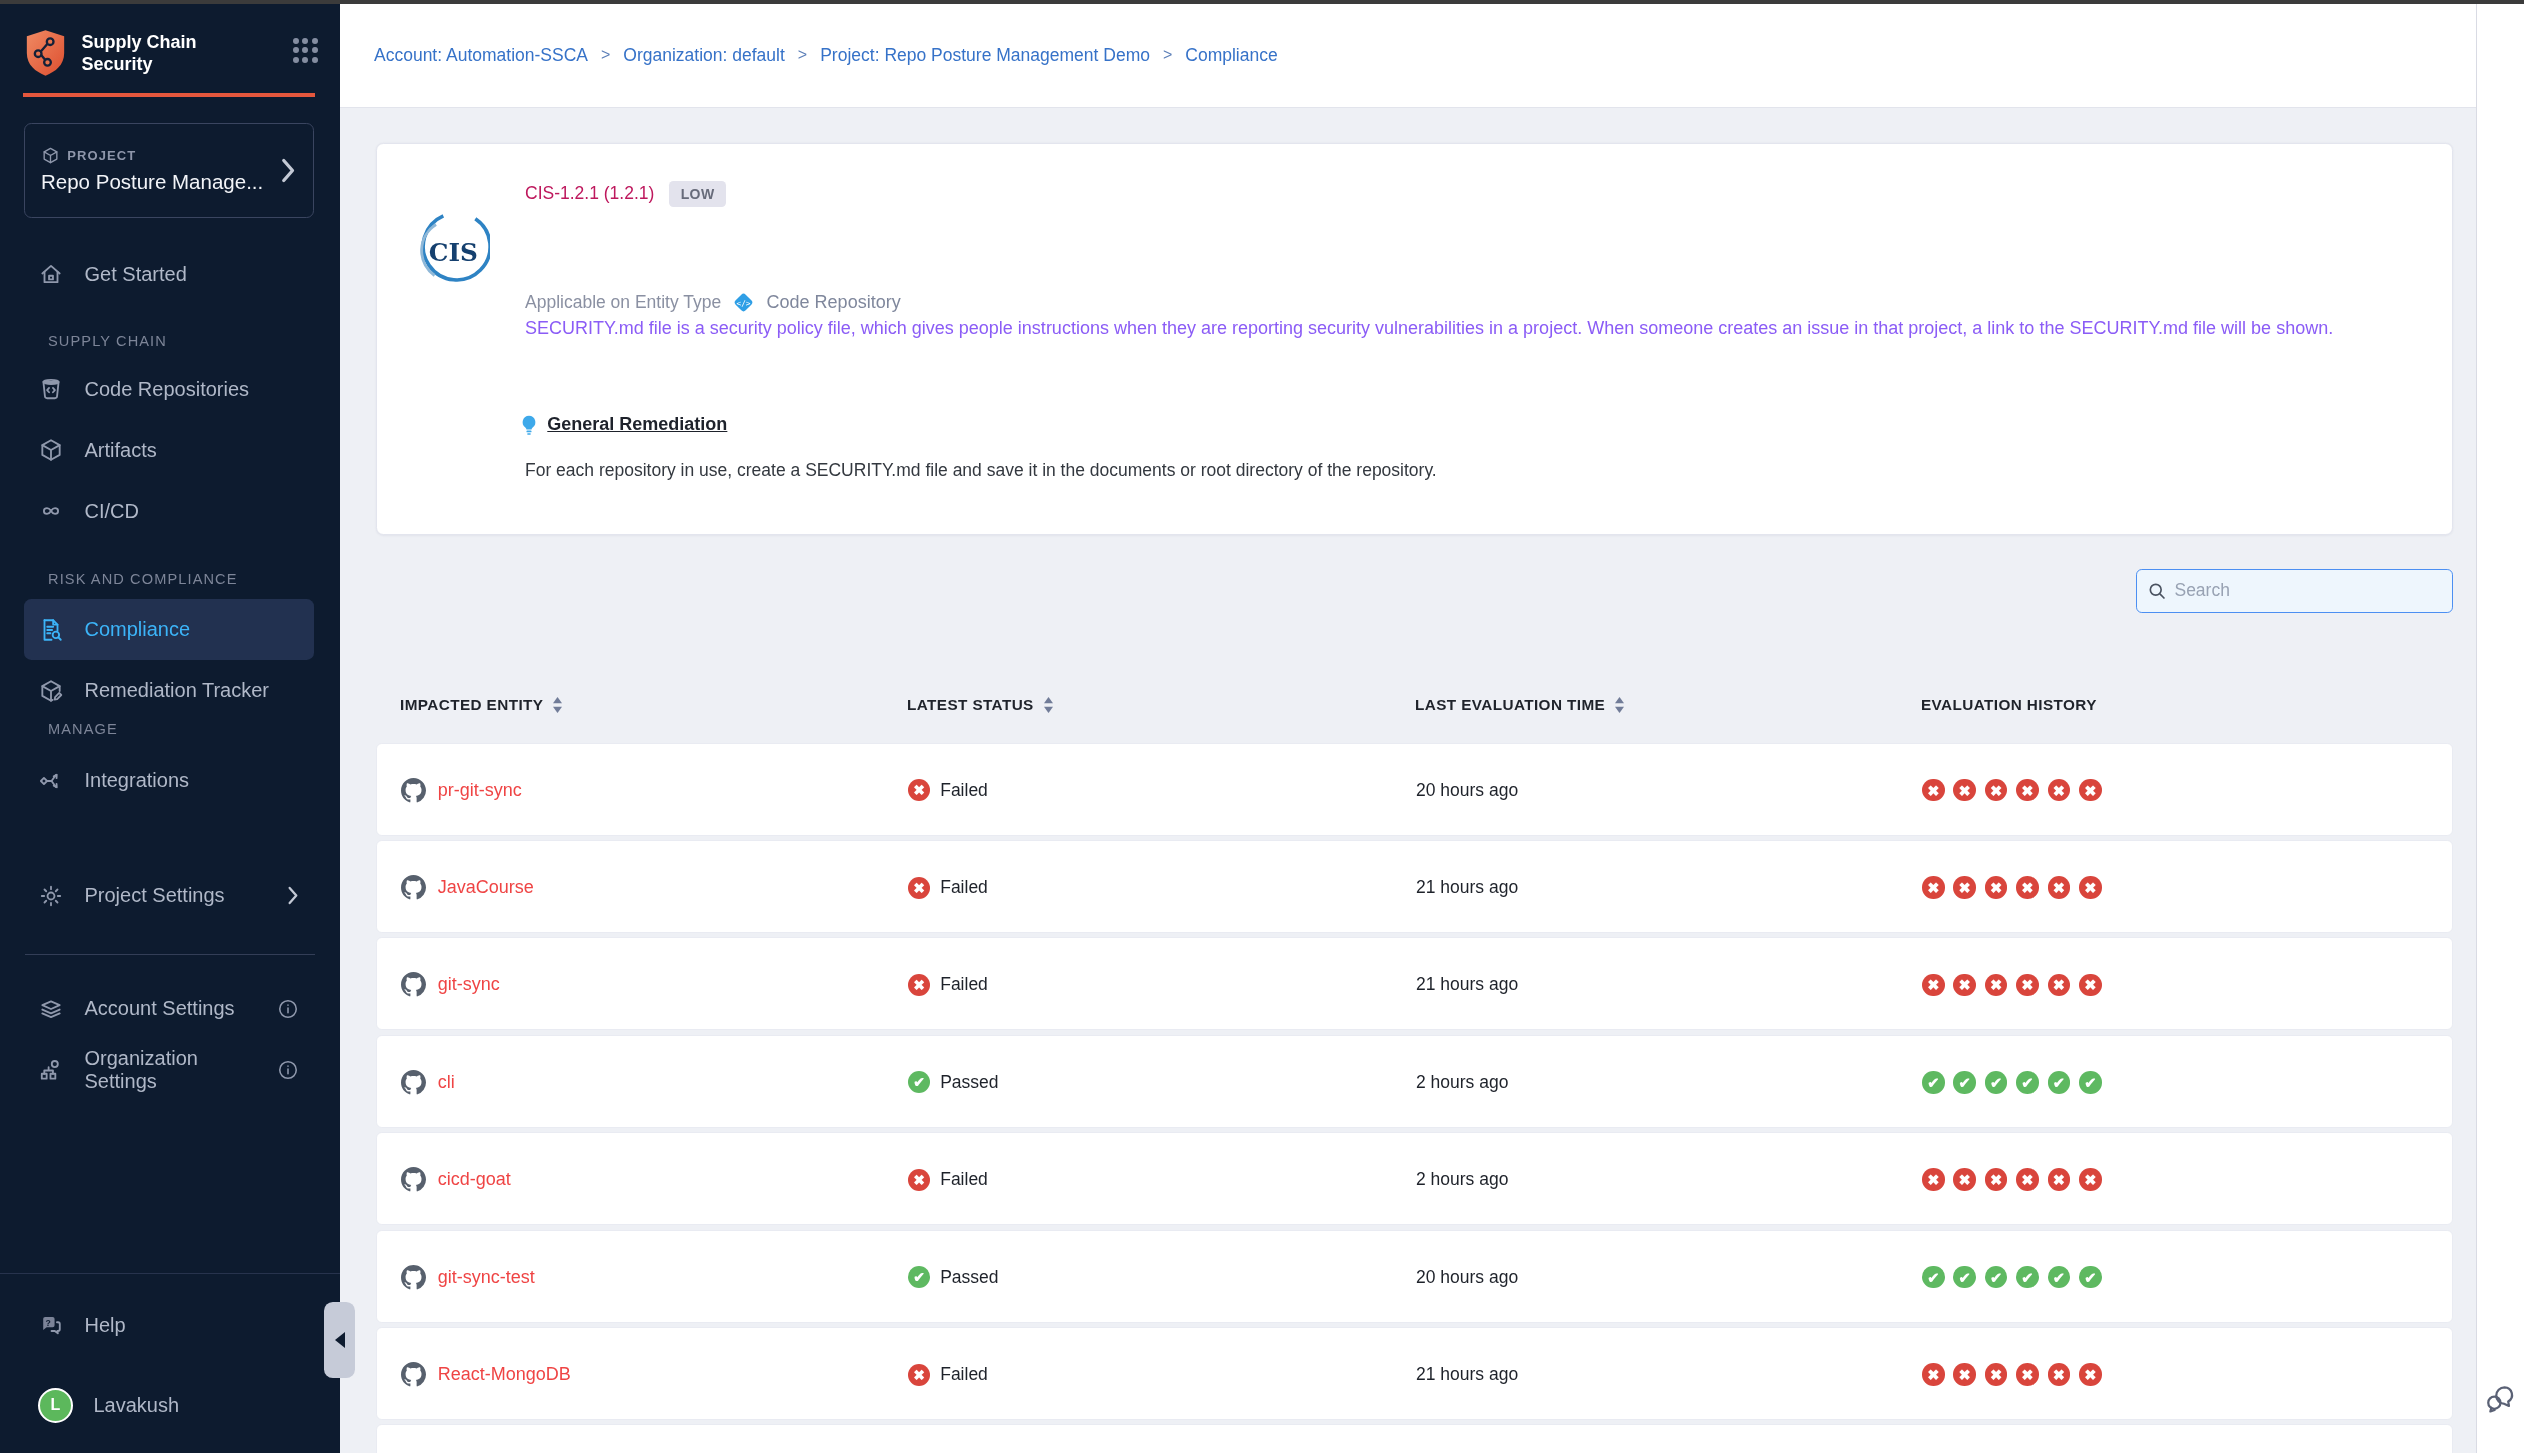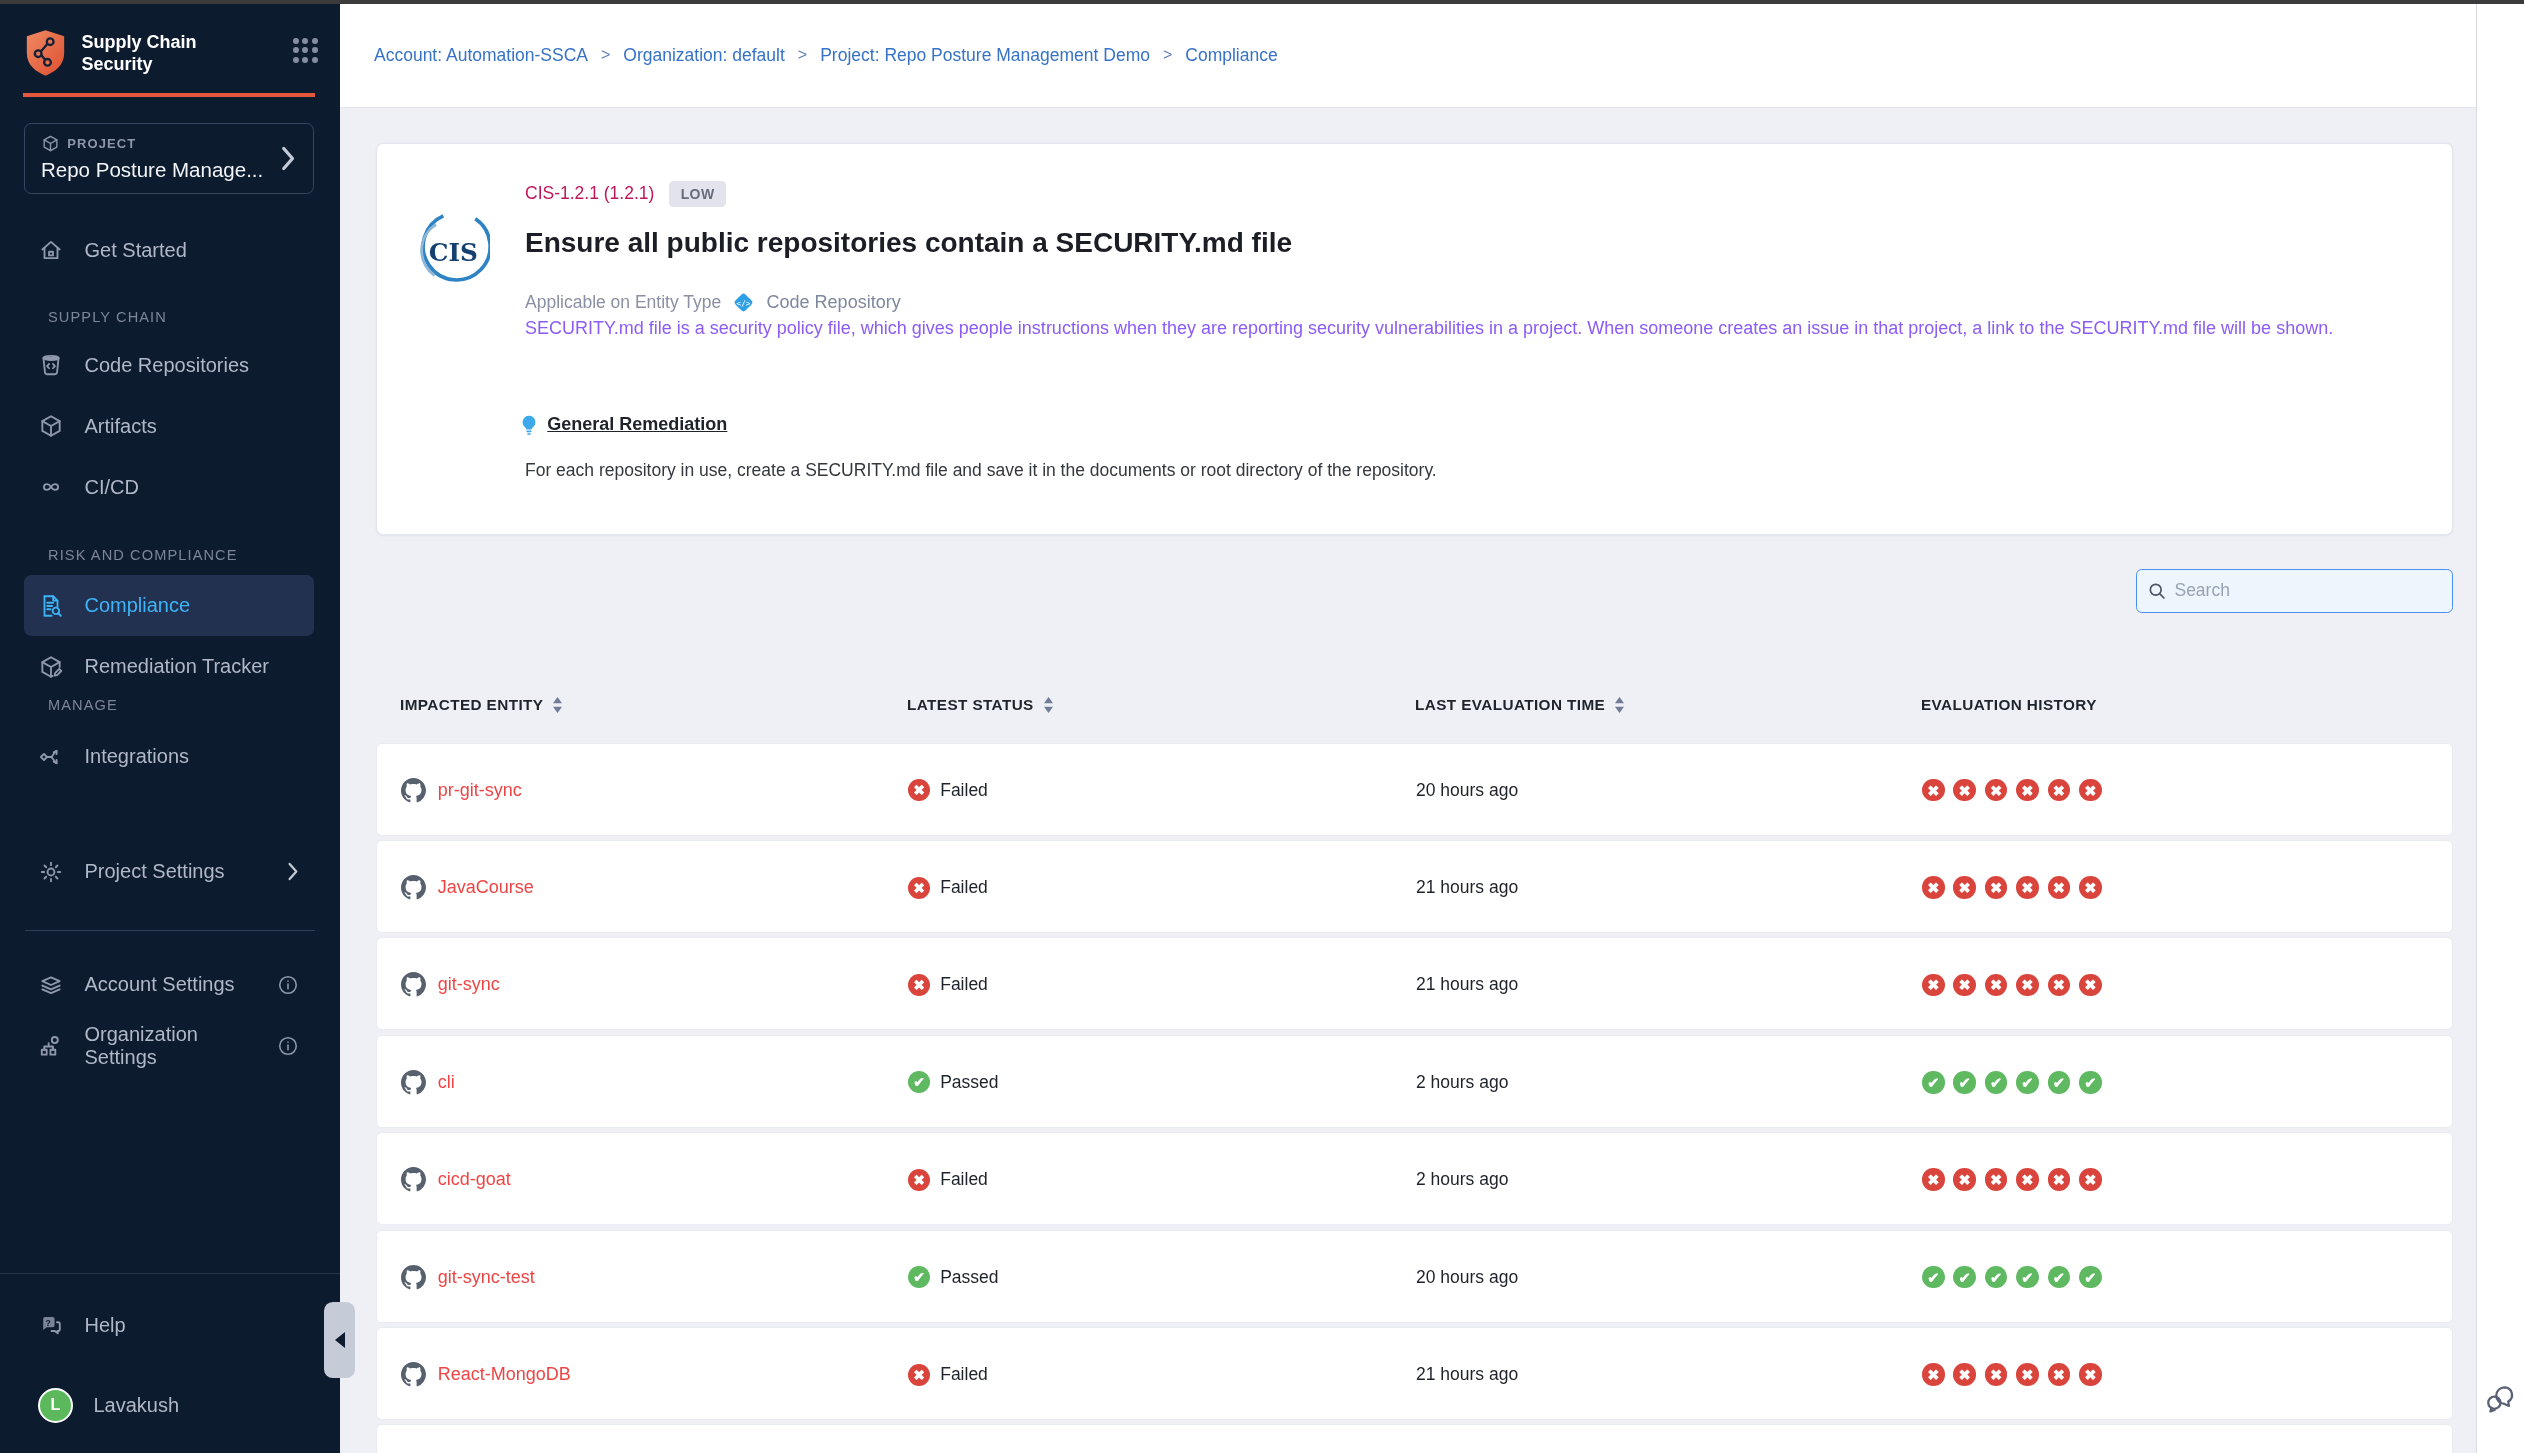--- a/index.html
+++ b/index.html
@@ -10,21 +10,21 @@
 
   
   .sidebar { position:absolute; left:0; top:0; width:340px; height:1454px; background:#0d1b2f; color:#b0b8c8; z-index:10; }
   .logo-row { display:flex; align-items:flex-start; padding:29px 22px 0 23.4px; }
   .logo-shield { width:45px; height:48px; flex:0 0 auto; }
   .logo-title { margin-left:13px; font-size:18px; line-height:22.6px; font-weight:bold; color:#ffffff; padding-top:1.5px; }
   .grid-icon { margin-left:auto; margin-top:8.8px; width:25px; height:25px; display:grid; grid-template-columns:repeat(3,5.8px); grid-template-rows:repeat(3,5.8px); gap:3.7px; cursor:pointer; }
   .grid-icon i { width:5.8px; height:5.8px; border-radius:50%; background:#848da1; }
   .accent-line { height:3.7px; background:#e4573d; margin:16px 25px 0 23.4px; }
 
-  .project-box { margin:26px 26px 0 24px; height:71px; border:0.7px solid #3a4560; border-radius:7.3px;
+  .project-box { margin:26px 26px 0 24px; height:95px; border:0.7px solid #3a4560; border-radius:7.3px;
                  display:flex; align-items:center; padding:0 16px; cursor:pointer; }
   .project-meta { display:flex; flex-direction:column; gap:4.4px; min-width:0; }
   .project-label-row { display:flex; align-items:center; gap:7.3px; color:#8e96aa; font-size:13px; letter-spacing:1.1px; font-weight:bold; }
   .project-name { color:#f2f4f8; font-size:20.5px; white-space:nowrap; }
   .chev { margin-left:auto; color:#c3c9d5; }
 
   .nav-item { display:flex; align-items:center; gap:20.5px; height:61px; margin:0 26px 0 24px; padding-left:14px;
               border-radius:7.3px; font-size:20px; color:#b0b8c8; cursor:pointer; }
   .nav-item.active { background:#223150; color:#3cb4f8; }
   .nav-item.active .nico { stroke:#3cb4f8; }
@@ -300,21 +300,20 @@
     <section class="rule-card">
       <svg class="cis-logo" viewBox="0 0 100 110">
         <path d="M36 8 A46 46 0 1 0 80 12" fill="none" stroke="#2e83c4" stroke-width="5"></path>
         <path d="M26 20 A42 42 0 0 0 24 90" fill="none" stroke="#8fb8d8" stroke-width="4"></path>
         <text x="16" y="70" font-family="'DejaVu Serif',serif" font-weight="bold" font-size="34" fill="#15406f">CIS</text>
       </svg>
       <div class="rc-idrow">
         <span class="rc-id">CIS-1.2.1 (1.2.1)</span>
         <span class="rc-badge">LOW</span>
       </div>
-      <h1 class="rc-title">Ensure all public repositories contain a SECURITY.md file</h1>
       <div class="rc-applicable">
         <span>Applicable on Entity Type</span>
         <svg width="25" height="25" viewBox="0 0 24 24" style="font-size:24px">
           <rect x="5.2" y="5.2" width="13.6" height="13.6" rx="3" transform="rotate(45 12 12)" fill="#2f9fe6"></rect>
           <text x="12" y="15" text-anchor="middle" font-size="7.5" fill="#ffffff" font-family="'DejaVu Sans Mono',monospace">&lt;/&gt;</text>
         </svg>
         <span class="rc-entity-type">Code Repository</span>
       </div>
       <p class="rc-desc">SECURITY.md file is a security policy file, which gives people instructions when they are reporting security vulnerabilities in a project. When someone creates an issue in that project, a link to the SECURITY.md file will be shown.</p>
       <div class="rc-rem-head">

